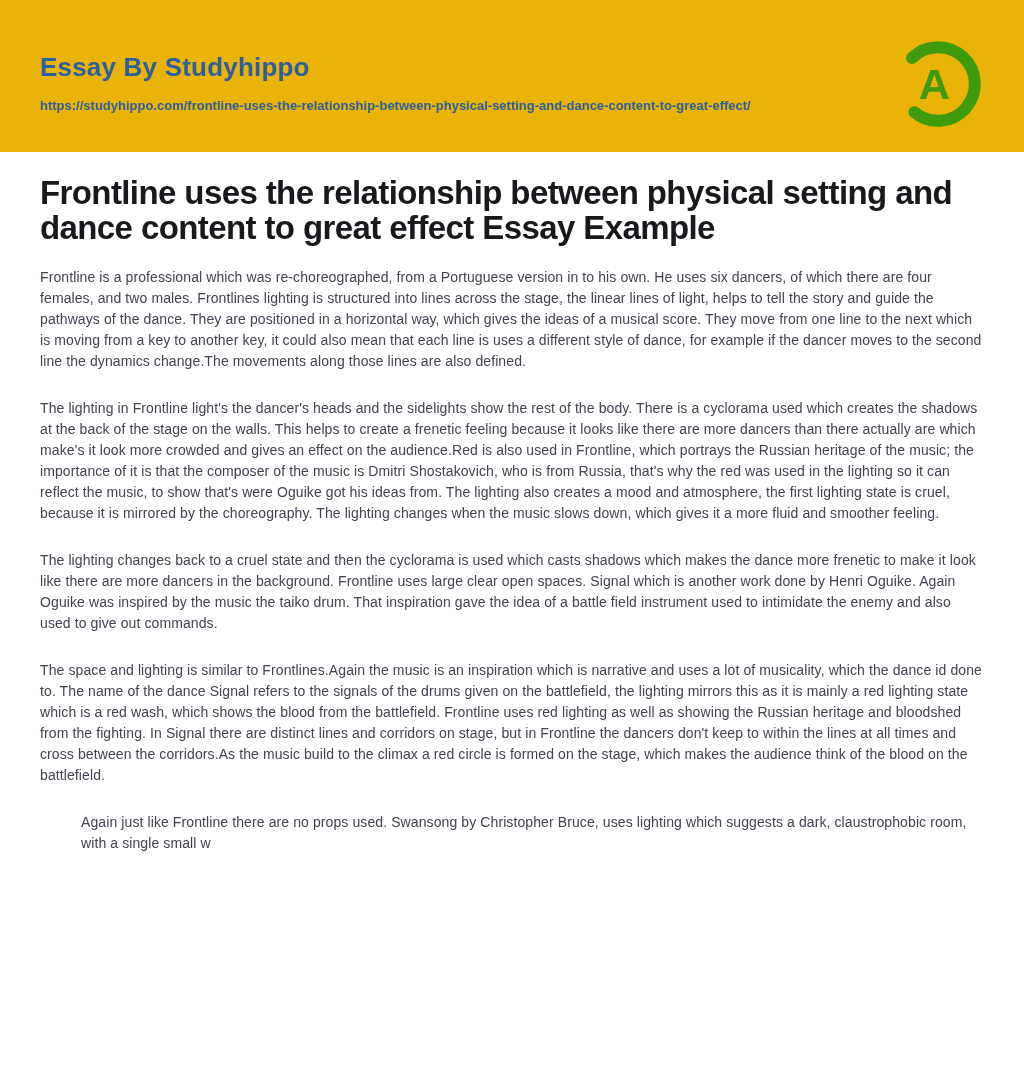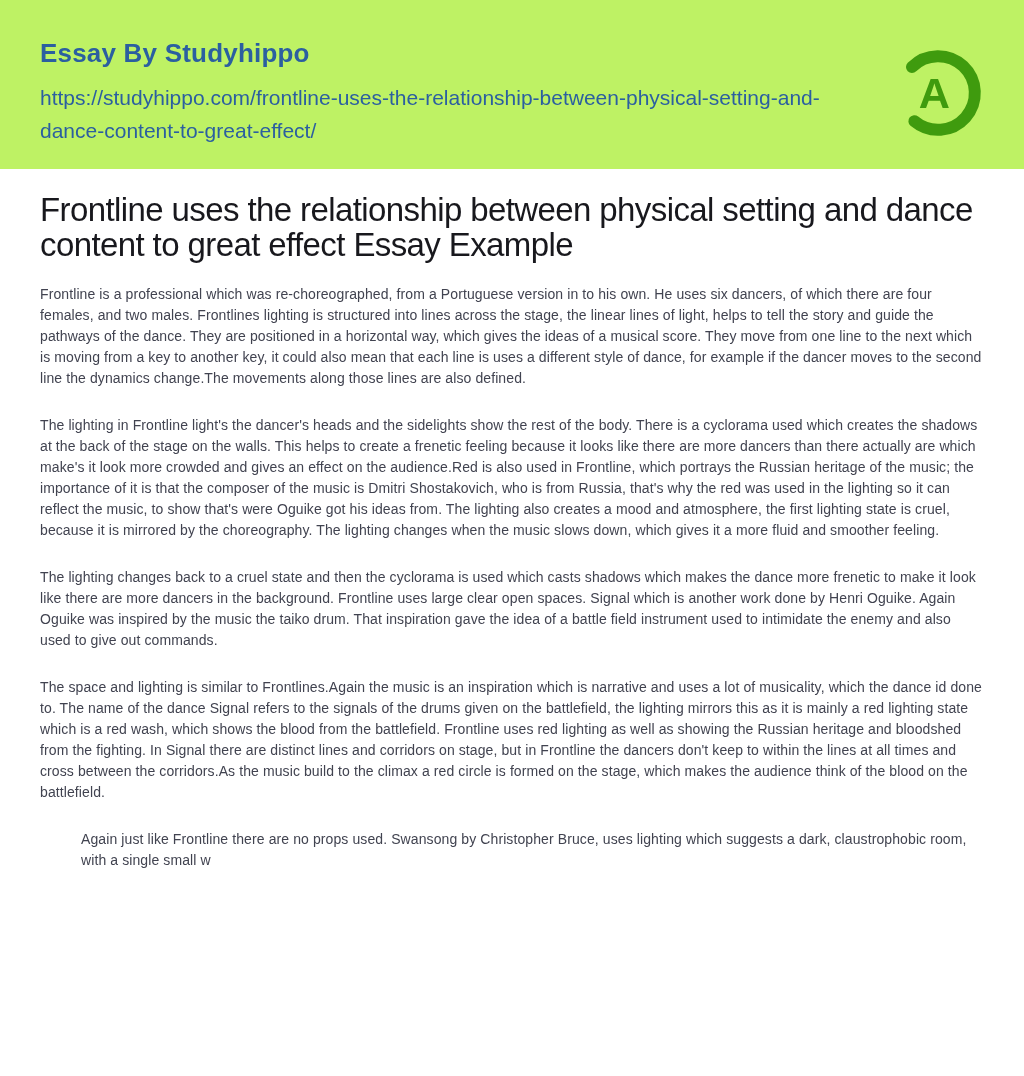--- a/index.html
+++ b/index.html
@@ -9,21 +9,21 @@
     font-family: "Liberation Sans", sans-serif;
   }
   .page {
     width: 1024px;
     min-height: 1076px;
     background: #ffffff;
     box-sizing: border-box;
   }
   
   .site-header {
-    background: #bef264;
+    background: #eab308;
     box-sizing: border-box;
     width: 100%;
     padding: 38px 38px 22px 40px;
     display: flex;
     justify-content: space-between;
     align-items: center;
   }
   .header-left {
     flex: 1 1 auto;
     min-width: 0;
@@ -31,22 +31,22 @@
   .site-title {
     color: #2b5fa0;
     font-size: 26px;
     font-weight: 700;
     letter-spacing: 0.2px;
     margin: 0 0 13px 0;
   }
   .page-url {
     display: block;
     color: #2b5fa0;
-    font-size: 21px;
-    font-weight: 400;
+    font-size: 13px;
+    font-weight: 700;
     line-height: 1.55;
     max-width: 800px;
     text-decoration: none;
     word-break: break-word;
   }
   .logo-wrap {
     flex: 0 0 auto;
     width: 92px;
     height: 92px;
     margin-right: 2px;
@@ -54,21 +54,21 @@
   .logo-wrap svg { display: block; width: 100%; height: 100%; }
   
   .article {
     box-sizing: border-box;
     padding: 24px 40px 40px 40px;
   }
   .article-title {
     color: #18181d;
     font-size: 33px;
     line-height: 1.06;
-    font-weight: 400;
+    font-weight: 700;
     letter-spacing: -0.6px;
     margin: 0 0 21px 0;
     max-width: 960px;
   }
   .article p {
     color: #414350;
     font-size: 14px;
     line-height: 1.5;
     margin: 0 0 26px 0;
     max-width: 948px;

